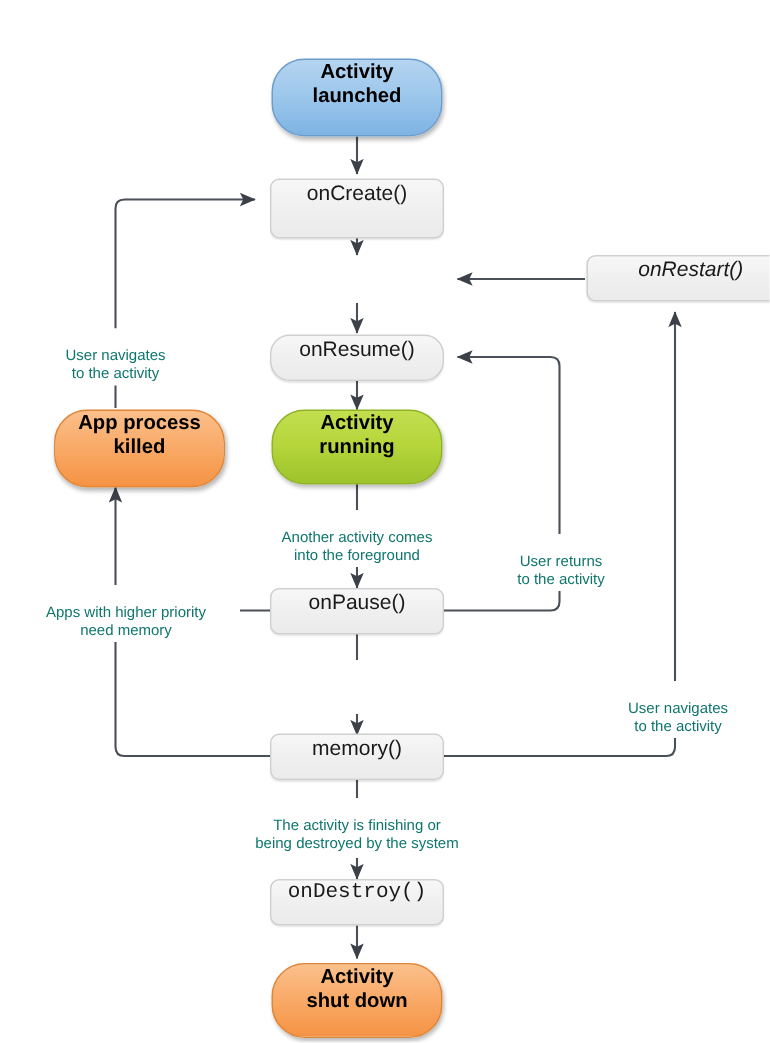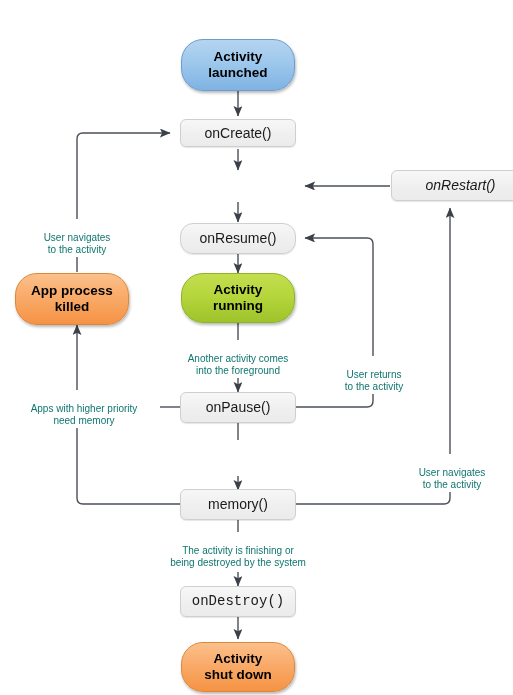--- a/index.html
+++ b/index.html
@@ -24,21 +24,21 @@
     position: absolute;
     left: 0; top: 0;
     width: 513px;
     height: 695px;
     pointer-events: none;
   }
   .node {
     position: absolute;
     box-sizing: border-box;
     display: flex;
-    align-items: center;
+    align-items: flex-start;
     justify-content: center;
     text-align: center;
     line-height: 1.15;
   }
   
   .node.callback {
     border: 1px solid #cfcfcf;
     border-radius: 6px;
     background: linear-gradient(to bottom, #f7f7f7 0%, #efefef 55%, #ebebeb 100%);
     font-size: 14px;
@@ -127,39 +127,39 @@
       <path d="M77,272 L77,251"></path>
       <path d="M77,219 L77,139 Q77,133 83,133 L170,133" marker-end="url(#arrow)"></path>
     </g>
   </svg>
 
   <div class="node terminal blue" style="left:181px; top:39px; width:114px; height:52px;">
     <span class="node-label">Activity
 launched</span>
   </div>
 
-  <div class="node callback" style="left:180px; top:119px; width:116px; height:28px;">
+  <div class="node callback" style="left:180px; top:119px; width:116px; height:40px;">
     <span class="node-label">onCreate()</span>
   </div>
 
 
   <div class="node callback" style="left:391px; top:170px; width:139px; height:31px;font-style:italic;">
     <span class="node-label">onRestart()</span>
   </div>
 
   <div class="node callback" style="left:180px; top:223px; width:116px; height:31px;border-radius:13px;">
     <span class="node-label">onResume()</span>
   </div>
 
   <div class="node terminal green" style="left:181px; top:273px; width:114px; height:50px;">
     <span class="node-label">Activity
 running</span>
   </div>
 
-  <div class="node terminal orange" style="left:15px; top:273px; width:114px; height:52px;">
+  <div class="node terminal orange" style="left:36px; top:273px; width:114px; height:52px;">
     <span class="node-label">App process
 killed</span>
   </div>
 
   <div class="node callback" style="left:180px; top:392px; width:116px; height:31px;">
     <span class="node-label">onPause()</span>
   </div>
 
   <div class="node callback" style="left:180px; top:489px; width:116px; height:31px;">
     <span class="node-label">memory()</span>

